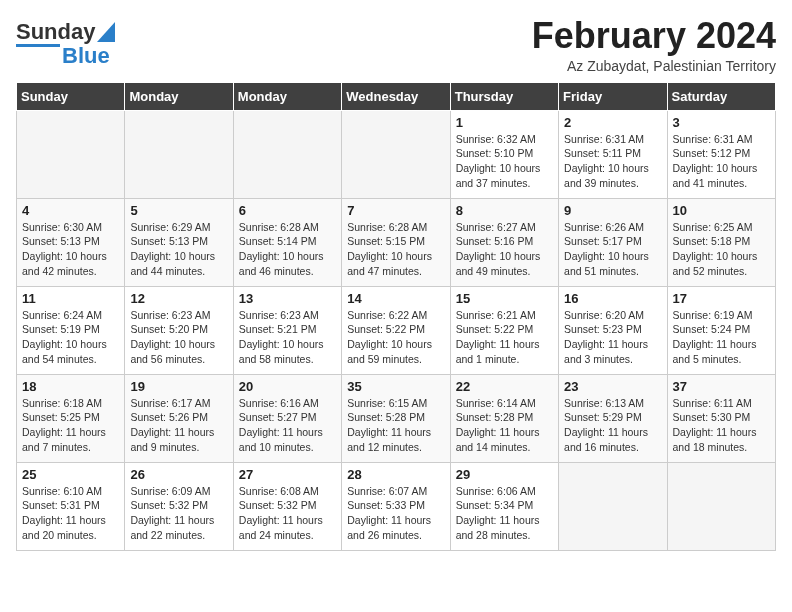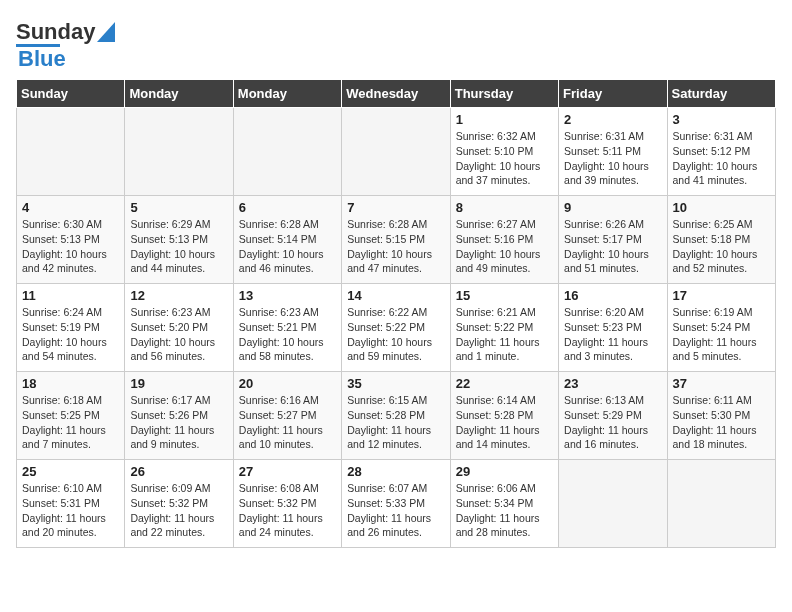--- a/index.html
+++ b/index.html
@@ -93,24 +93,28 @@
 <body>
 
 <div class="header-area">
   <div class="logo">
     <div style="display:flex;align-items:center;gap:2px;">
       <span class="logo-text">Sunday</span>
       <svg width="18" height="20" viewBox="0 0 18 20">
         <polygon points="0,20 18,20 18,0" fill="#2a7fc9"></polygon>
       </svg>
     </div>
-    <div style="display:flex;flex-direction:column;">
+    <div style="display:flex;">
       <div style="width:44px;height:3px;background:#2a7fc9;margin-top:0;"></div>
       <span class="logo-text blue" style="color:#2a7fc9;font-size:22px;font-weight:bold;margin-left:2px;">Blue</span>
     </div>
+  </div>
+  <div class="title-area">
+    <div class="month-title">February 2024</div>
+    <div class="subtitle">Az Zubaydat, Palestinian Territory</div>
   </div>
 </div>
 
 <table class="calendar-table">
   <thead>
     <tr>
       <th>Sunday</th>
       <th>Monday</th>
       <th>Monday</th>
       <th>Wednesday</th>

